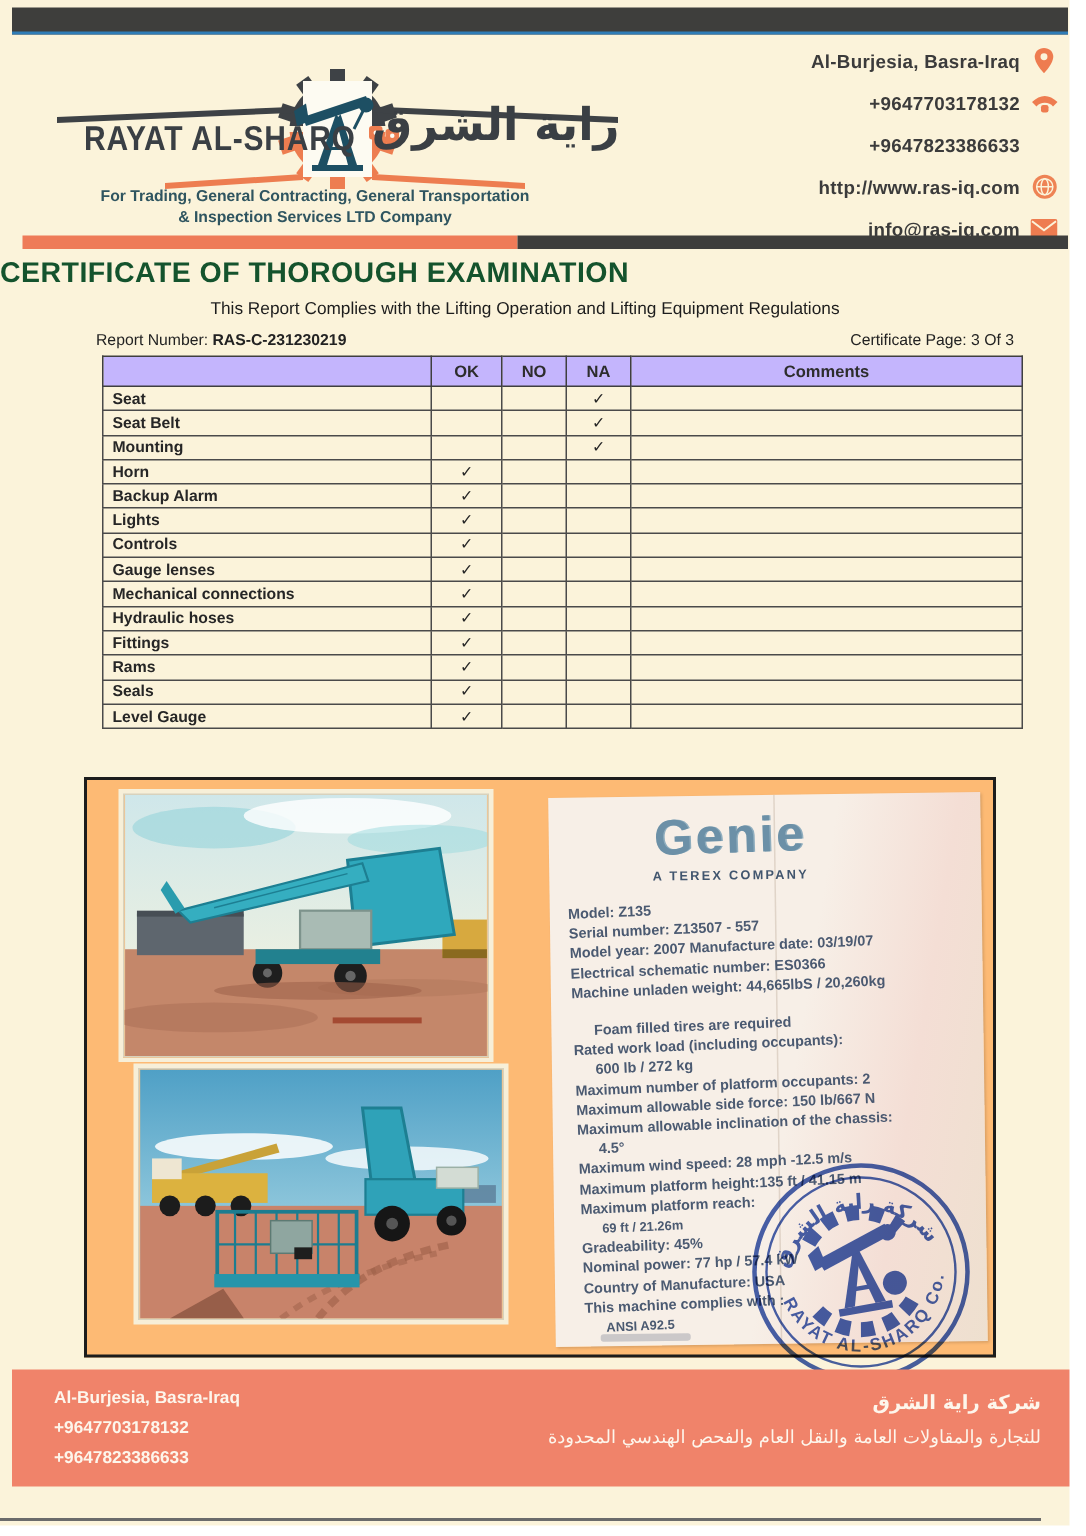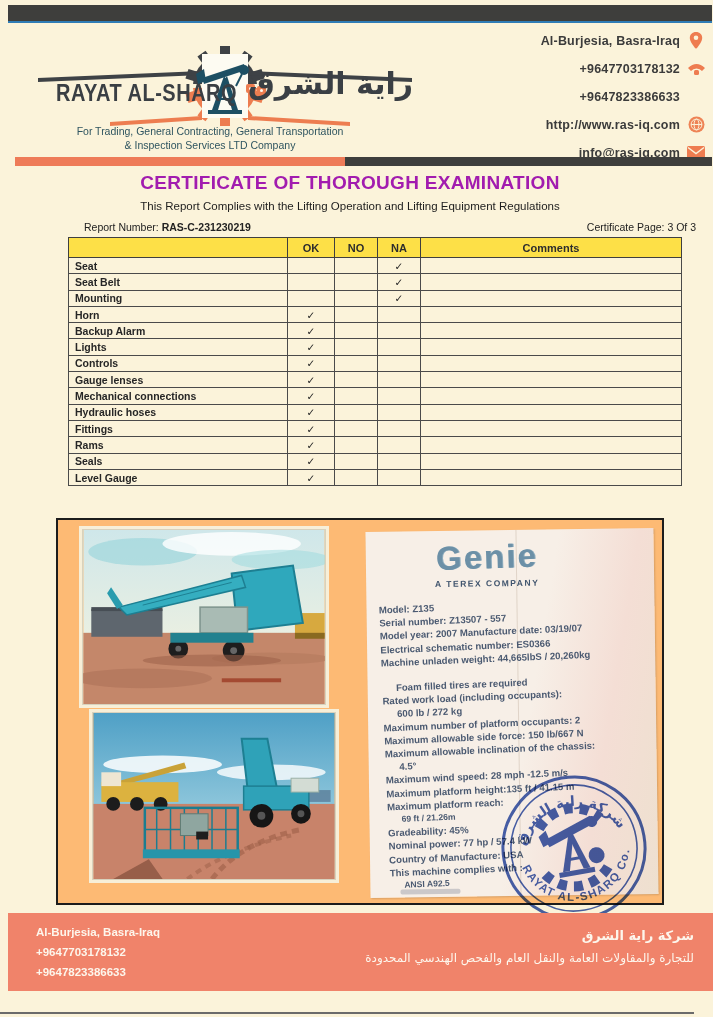--- a/index.html
+++ b/index.html
@@ -10,44 +10,44 @@
   .edge-bottom{ position:absolute; left:0; top:1017px; width:724px; height:7px; background:#ffffff; z-index:30;}
 
   
   .top-bar{ position:absolute; left:8px; top:5px; width:704px; height:18px; background:#3e3e3c; border-bottom:2px solid #2f7cb6; }
 
   
   .logo-block{ position:absolute; left:30px; top:24px; width:390px; height:130px; }
   .logo-art{ position:absolute; left:0; top:0; }
   .company-en{ position:absolute; left:26px; top:58px; font-size:20px; font-weight:bold; letter-spacing:.5px; color:#3a3f44; transform:scaleY(1.15); }
   .company-ar{ position:absolute; left:218px; top:42px; font-size:30px; font-weight:bold; color:#3a3f44; direction:rtl; font-family:"DejaVu Sans","Liberation Sans",sans-serif;}
-  .tagline{ position:absolute; left:0px; top:100px; width:360px; text-align:center; color:#2f5560; font-weight:normal; font-size:10.5px; line-height:14px; }
+  .tagline{ position:absolute; left:0px; top:100px; width:360px; text-align:center; color:#2f5560; font-weight:bold; font-size:10.5px; line-height:14px; }
 
   
   .contacts{ position:absolute; right:16px; top:30px; width:230px; }
   .contact-row{ display:flex; justify-content:flex-end; align-items:center; height:21px; margin-bottom:7px; }
   .contact-text{ font-size:12.5px; font-weight:bold; color:#3b3b3b; letter-spacing:.2px; }
   .contact-icon{ width:24px; height:18px; display:inline-flex; justify-content:center; align-items:center; margin-left:4px; }
 
   
   .divider{ position:absolute; top:157px; left:15px; width:697px; height:9px; display:flex; }
   .divider .seg-orange{ width:330px; height:100%; background:#ee7b58; }
   .divider .seg-dark{ flex:1; height:100%; background:#3e3e3c; }
 
-  .title{ position:absolute; top:172px; left:0; width:700px; text-align:center; font-size:19px; font-weight:800; color:#a21caf; letter-spacing:.3px; }
+  .title{ position:absolute; top:172px; left:0; width:700px; text-align:left; font-size:19px; font-weight:800; color:#14532d; letter-spacing:.3px; }
   .subtitle{ position:absolute; top:200px; left:0; width:700px; text-align:center; font-size:11.5px; color:#1d1d1d; }
 
-  .report-row{ position:absolute; top:221px; left:84px; width:612px; display:flex; justify-content:space-between; font-size:10.5px; color:#222; }
+  .report-row{ position:absolute; top:221px; left:64px; width:612px; display:flex; justify-content:space-between; font-size:10.5px; color:#222; }
   .report-row b{ font-weight:bold; }
 
   
   table.checklist{ position:absolute; top:237px; left:68px; width:613px; border-collapse:collapse; table-layout:fixed; }
   table.checklist col.c0{width:219px} table.checklist col.c1{width:47px}
   table.checklist col.c2{width:43px} table.checklist col.c3{width:43px} table.checklist col.c4{width:261px}
-  table.checklist th{ background:#fde047; border:1px solid #3f3f3f; font-size:11px; color:#2d2d2d; height:20px; font-weight:bold; }
+  table.checklist th{ background:#c4b5fd; border:1px solid #3f3f3f; font-size:11px; color:#2d2d2d; height:20px; font-weight:bold; }
   table.checklist td{ border:1px solid #4a4a4a; height:16.3px; font-size:10.5px; color:#262626; overflow:hidden; white-space:nowrap; }
   td.c-item{ font-weight:bold; padding-left:6px; }
   td.c-check{ text-align:center; font-size:11.5px; color:#2a2a2a; font-style:italic; }
 
   
   .photo-box{ position:absolute; left:56px; top:518px; width:608px; height:387px; border:2px solid #1c1c1c; background:#fdba74; }
   .photo{ position:absolute; border:1px solid #d8d2bd; box-shadow:0 0 0 3px #f7efd8; }
   .photo-1{ left:24px; top:9px; }
   .photo-2{ left:34px; top:192px; }
 

